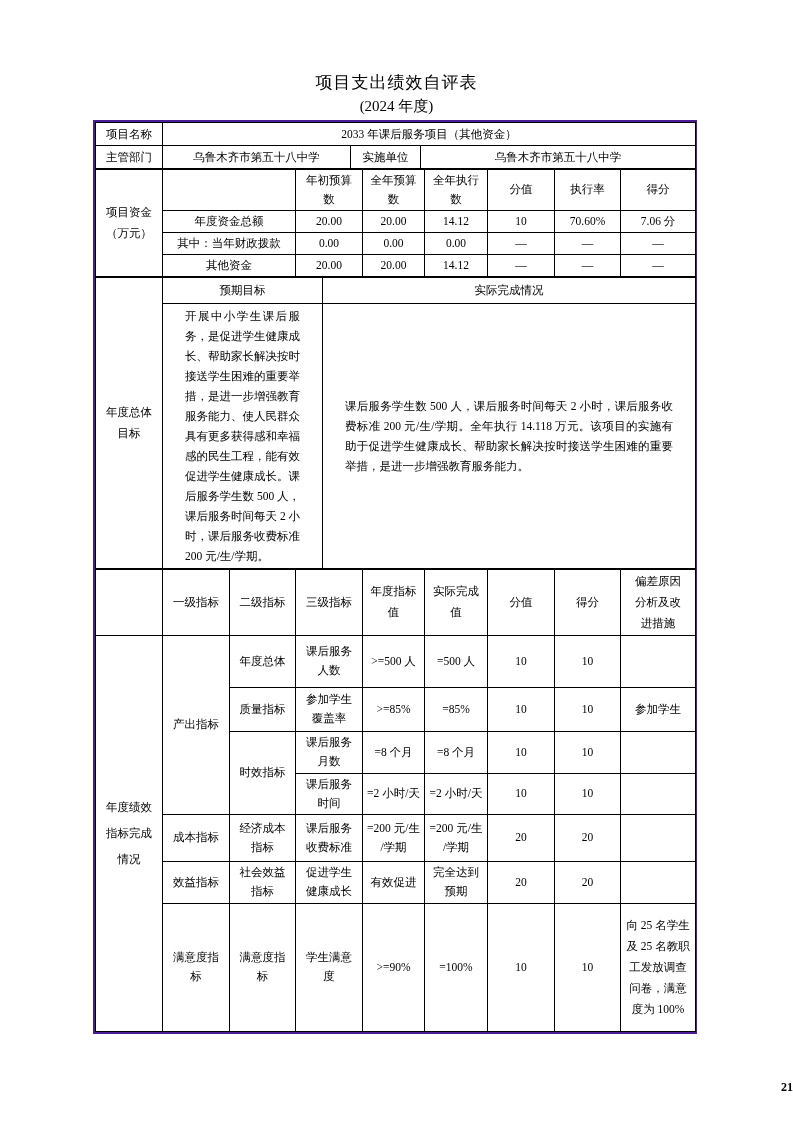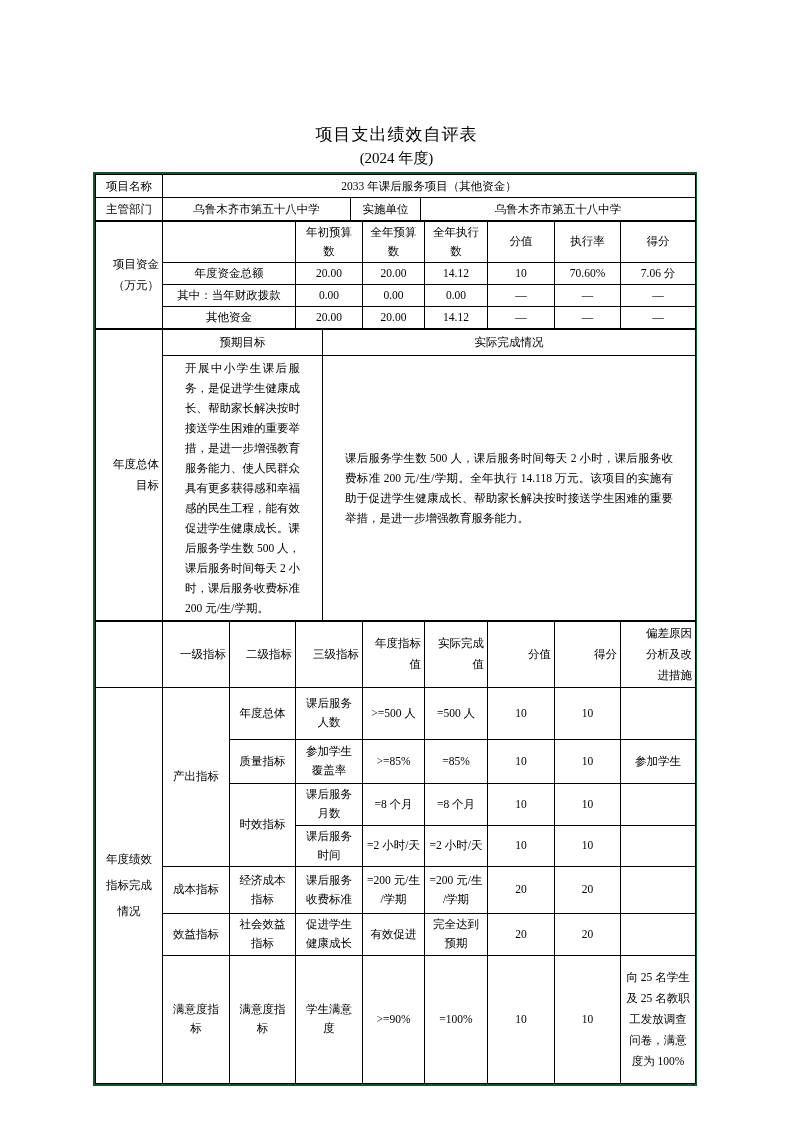--- a/index.html
+++ b/index.html
@@ -2,34 +2,34 @@
 <html><head>
 <meta charset="utf-8">
 <style>
   html, body { margin:0; padding:0; background:#ffffff; }
   body {
     width:793px; height:1122px;
     font-family:"Liberation Serif","DejaVu Serif",serif;
     color:#000;
   }
   .page { position:relative; width:793px; height:1122px; overflow:hidden; }
-  .doc-title { padding-top:104px; text-align:center; font-size:17px; letter-spacing:1px; line-height:22px;margin-top:20px; }
+  .doc-title { padding-top:72px; text-align:center; font-size:17px; letter-spacing:1px; line-height:22px; }
   .doc-subtitle { text-align:center; font-size:15px; line-height:20px; margin-top:2px; }
-  .tablewrap { width:600px; margin-left:93px; margin-top:4px; border:2px solid #14532d; }
+  .tablewrap { width:600px; margin-left:93px; margin-top:4px; border:2px solid #4c1d95; }
   table { border-collapse:collapse; table-layout:fixed; width:600px; }
   td {
     border:1px solid #000;
     font-size:11.5px; font-weight:normal;
     text-align:center; vertical-align:middle;
     padding:1px 3px; line-height:1.65;
     white-space:pre-line; overflow:hidden;
     word-break:break-all;
   }
   td.lh-spread { line-height:26px; }
-  td.lh-wide { line-height:21px;text-align:right; }
+  td.lh-wide { line-height:21px; }
   td.goal-text {
     text-align:justify; padding:2px 22px; line-height:20px;
     word-break:break-all;
   }
   td.dev-cell { line-height:21px; padding:1px 4px; }
   .page-number { margin-top:46px; text-align:right; font-size:12px; font-weight:bold; }
 </style>
 </head>
 <body>
 

